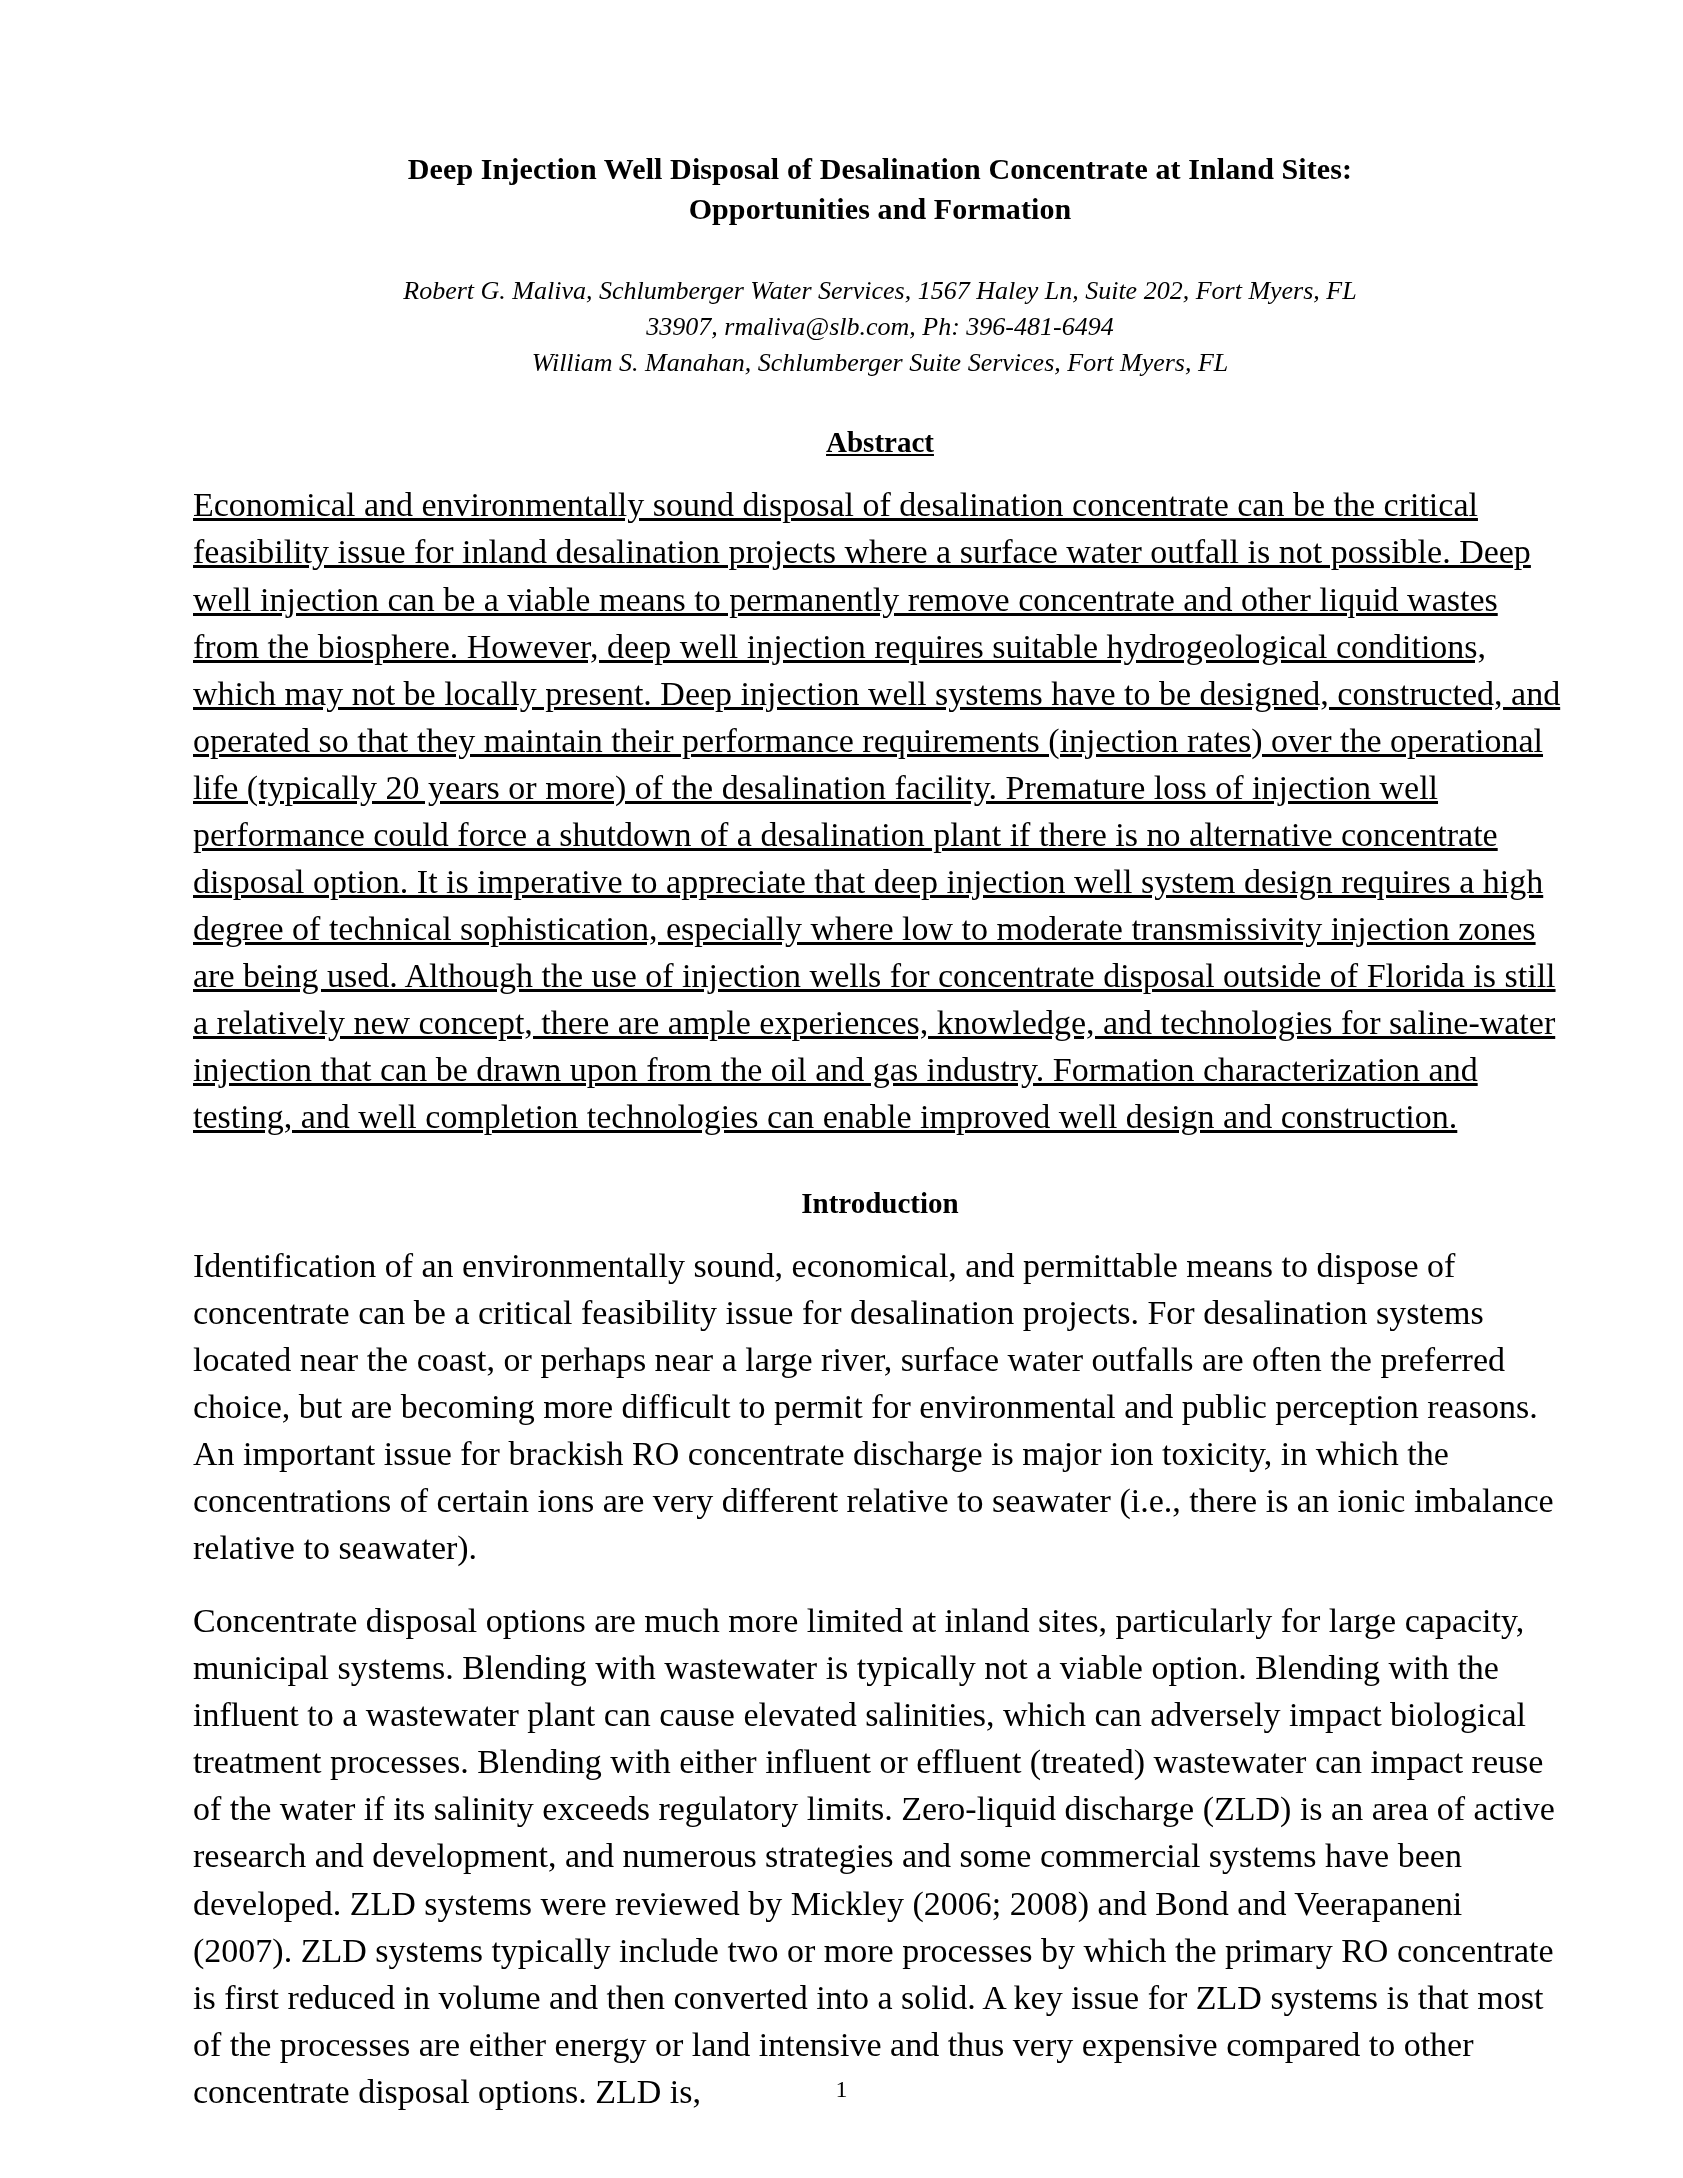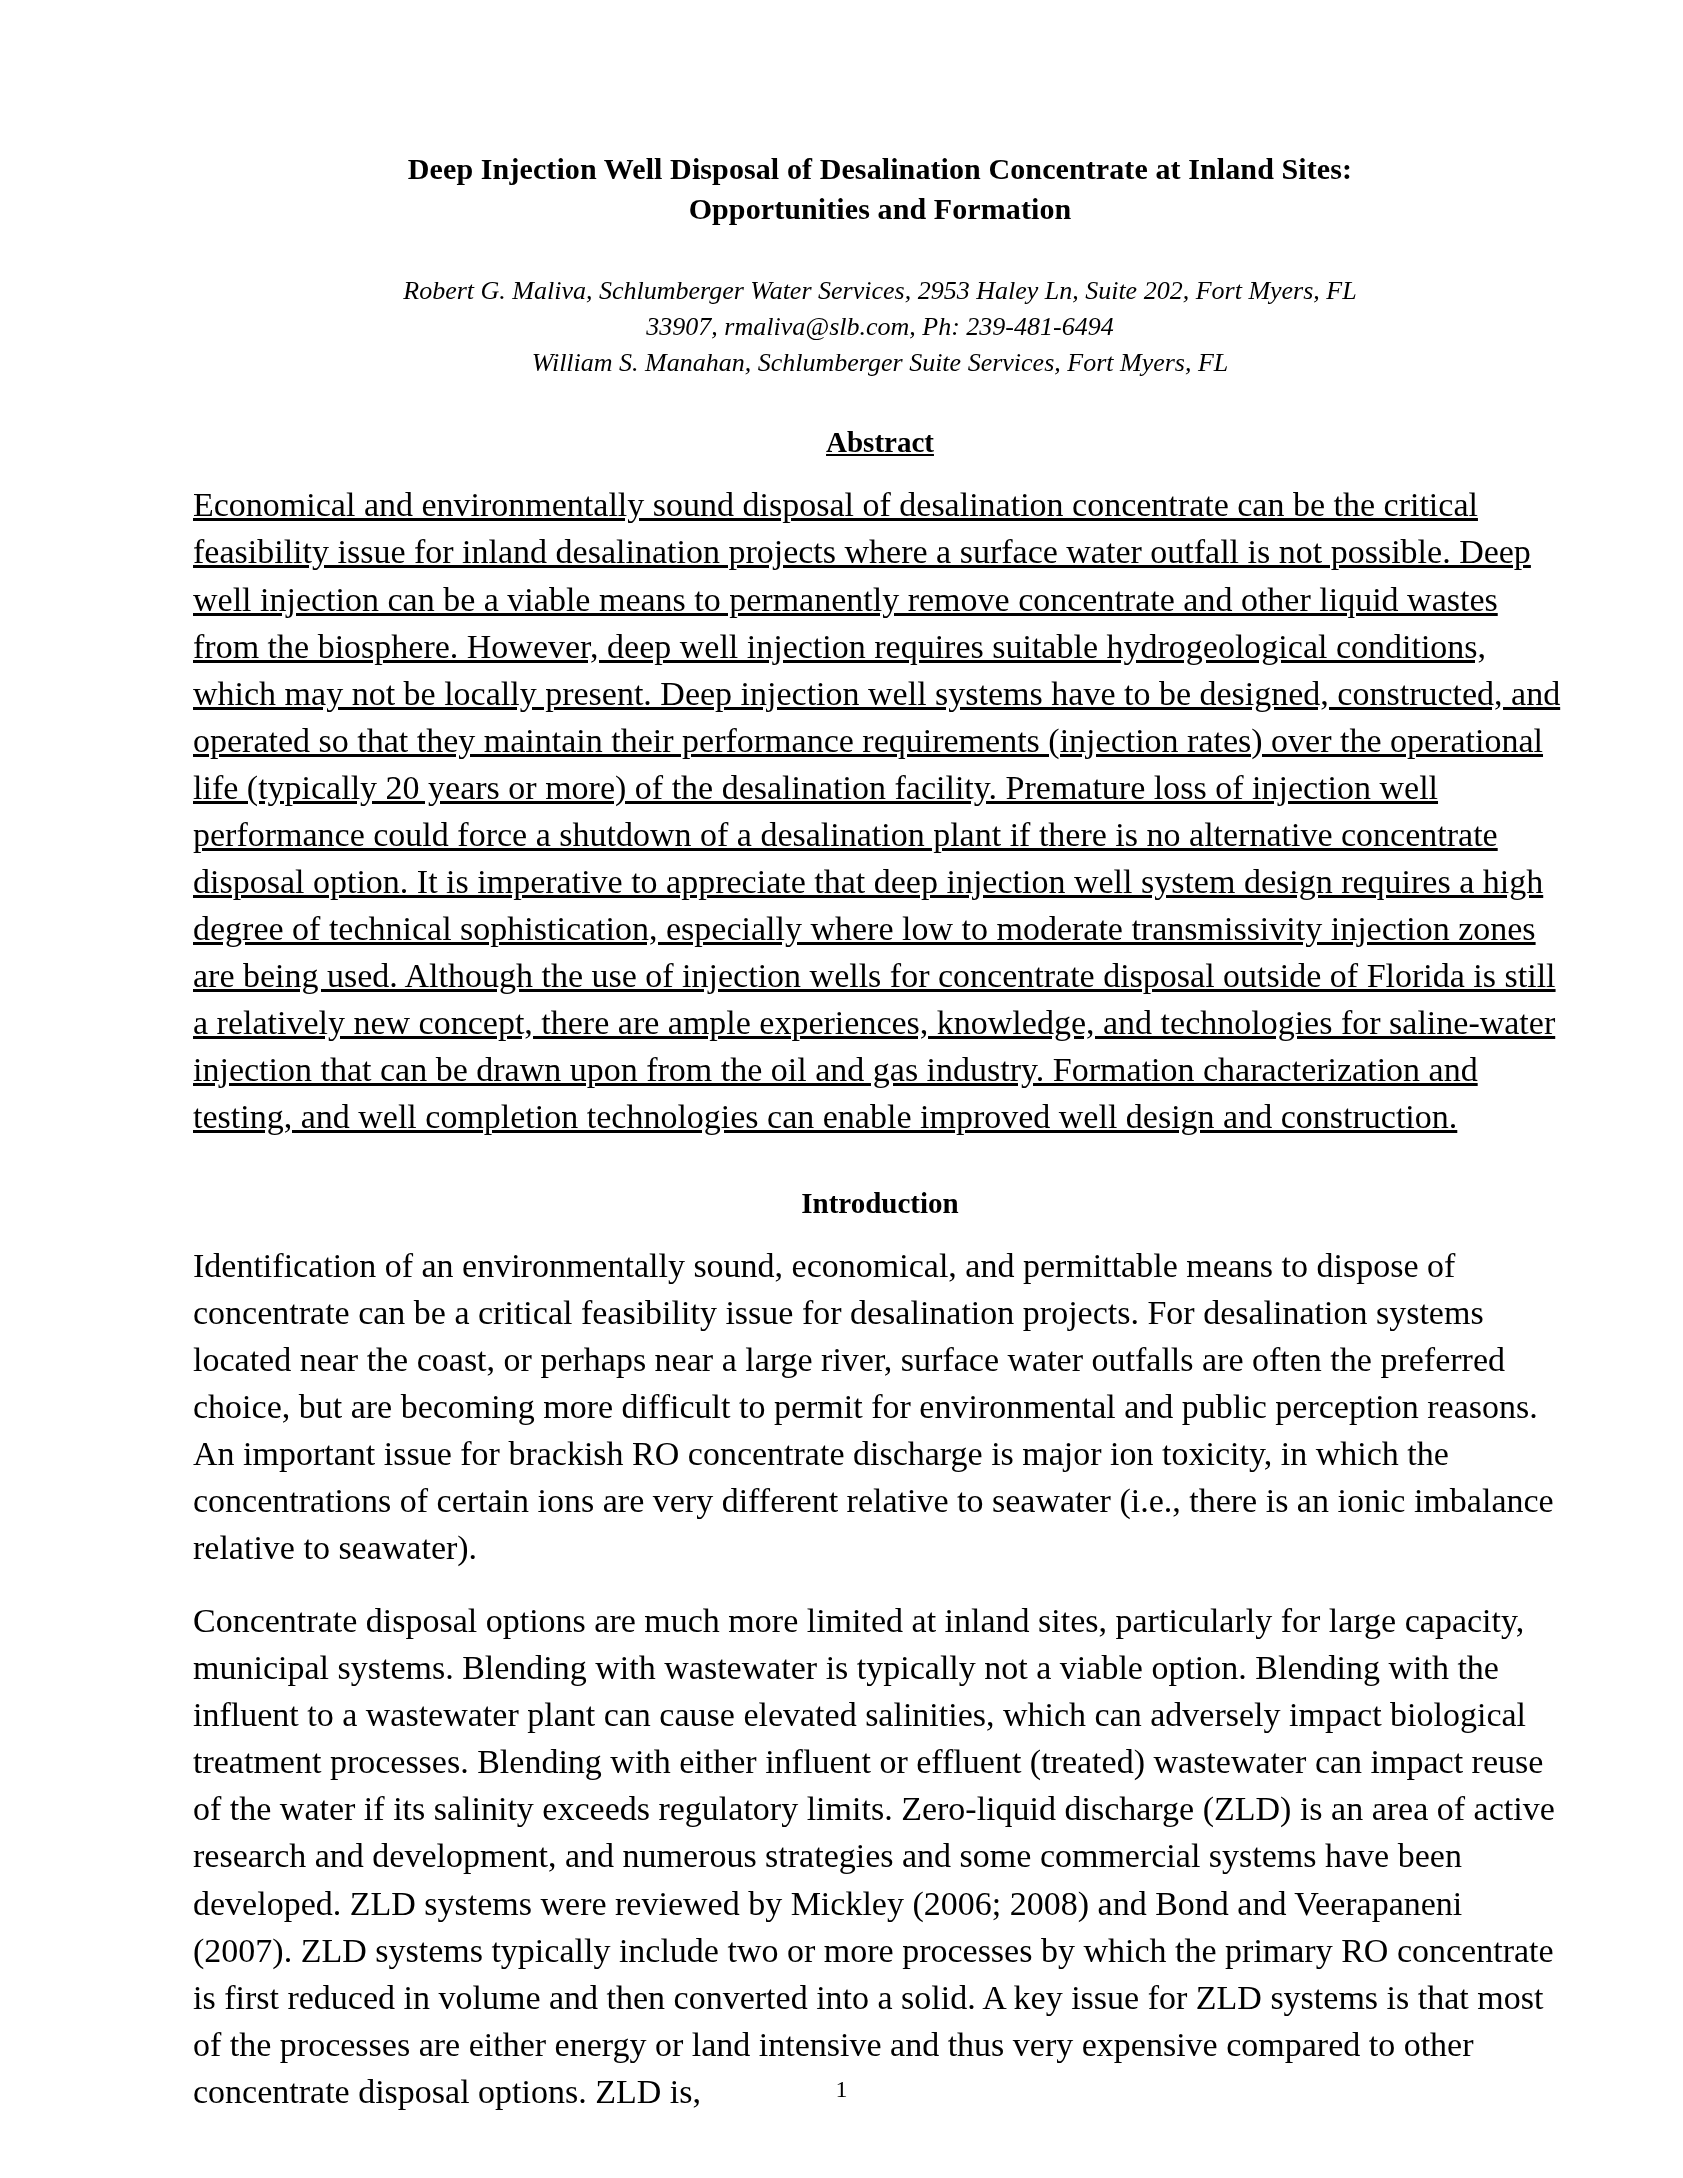--- a/index.html
+++ b/index.html
@@ -73,22 +73,22 @@
 <body>
 
 <div class="page">
 
   <h1 class="title">
     <span>Deep Injection Well Disposal of Desalination Concentrate at Inland Sites:</span>
     <span class="line2">Opportunities and Formation</span>
   </h1>
 
   <div class="authors">
-    <span class="aline">Robert G. Maliva, Schlumberger Water Services, 2953 Haley Ln,  Suite 202, Fort Myers, FL</span>
-    <span class="aline">33907, rmaliva@slb.com, Ph: 239-481-6494</span>
+    <span class="aline">Robert G. Maliva, Schlumberger Water Services, 1567 Haley Ln,  Suite 202, Fort Myers, FL</span>
+    <span class="aline">33907, rmaliva@slb.com, Ph: 396-481-6494</span>
     <span class="aline">William S. Manahan, Schlumberger Suite Services, Fort Myers, FL</span>
   </div>
 
   <div class="abstract-block">
     <h2 class="section-heading">Abstract</h2>
     <p class="body-par">Economical and environmentally sound disposal of desalination concentrate can be the critical feasibility issue for inland desalination projects where a surface water outfall is not possible.  Deep well injection can be a viable means to permanently remove concentrate and other liquid wastes from the biosphere.  However, deep well injection requires suitable hydrogeological conditions, which may not be locally present.  Deep injection well systems have to be designed, constructed, and operated so that they maintain their performance requirements (injection rates) over the operational life (typically 20 years or more) of the desalination facility.  Premature loss of injection well performance could force a shutdown of a desalination plant if there is no alternative concentrate disposal option.  It is imperative to appreciate that deep injection well system design requires a high degree of technical sophistication, especially where low to moderate transmissivity injection zones are being used.  Although the use of injection wells for concentrate disposal outside of Florida is still a relatively new concept, there are ample experiences, knowledge, and technologies for saline-water injection that can be drawn upon from the oil and gas industry. Formation characterization and testing, and well completion technologies can enable improved well design and construction.</p>
   </div>
 
   <div class="intro-block">
     <h2 class="section-heading">Introduction</h2>

